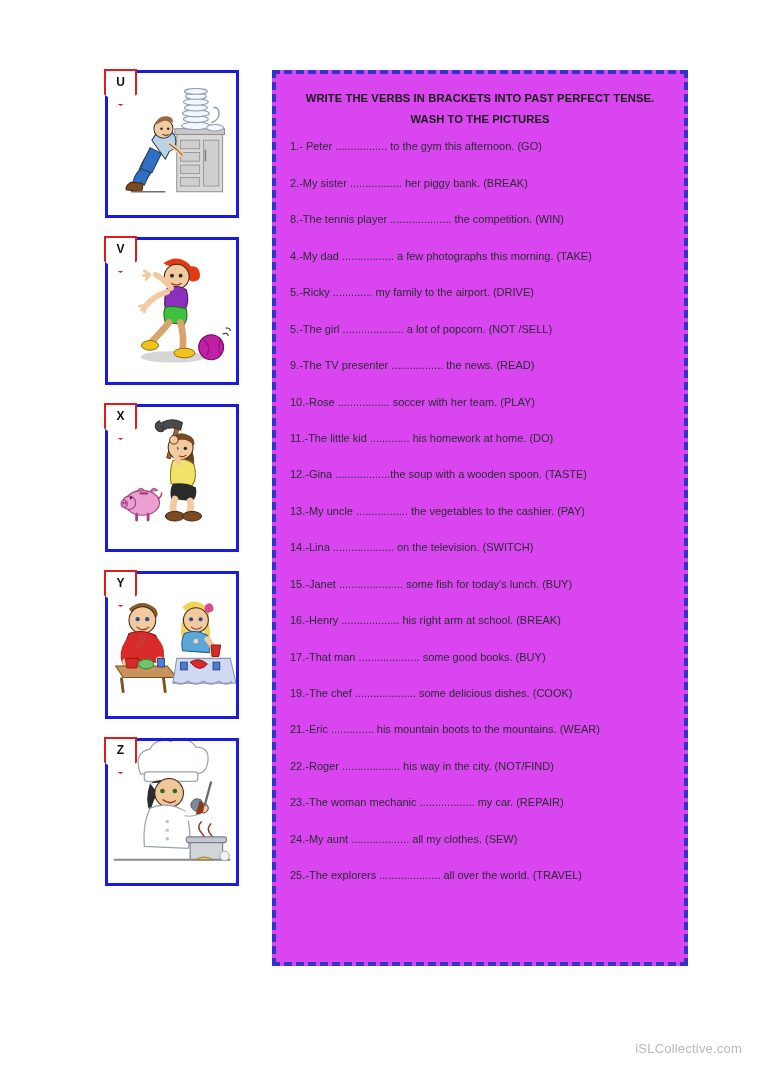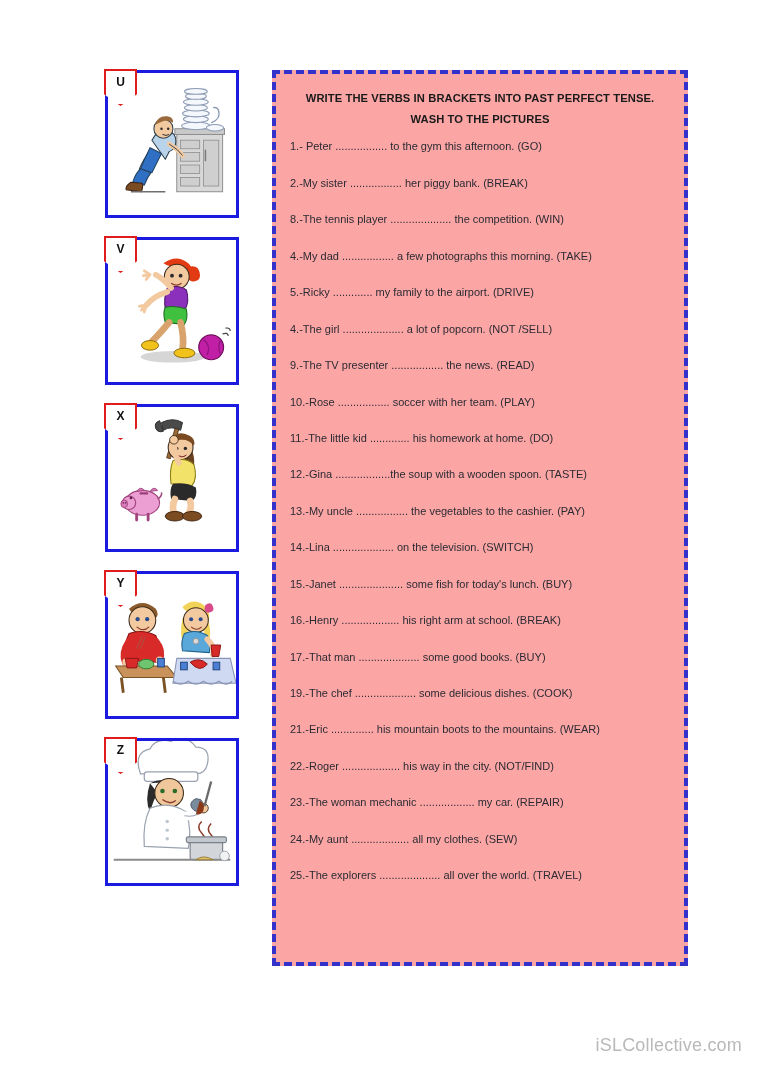--- a/index.html
+++ b/index.html
@@ -71,21 +71,21 @@
 
   
   .exercise-panel {
     position: absolute;
     left: 272px;
     top: 70px;
     width: 416px;
     height: 896px;
     border: 4px dashed #3333cc;
     box-sizing: border-box;
-    background: #fca5a5;
+    background: #d946ef;
   }
   .panel-heading {
     margin: 14px 12px 0 12px;
     text-align: center;
     font-size: 11.2px;
     font-weight: bold;
     color: #1a1a1a;
     line-height: 1.85;
     letter-spacing: 0.1px;
   }
@@ -100,21 +100,21 @@
     line-height: 1.35;
     margin-bottom: 21.6px;
     white-space: nowrap;
   }
 
   
   .watermark {
     position: absolute;
     right: 24px;
     bottom: 28px;
-    font-size: 18px;
+    font-size: 13px;
     color: #b9b9b9;
     letter-spacing: 0.2px;
     font-family: "Liberation Sans", sans-serif;
     margin-top: 24px;
   }
 </style>
 </head>
 <body>
 
 <div class="page">
@@ -354,21 +354,21 @@
       <div>WRITE THE VERBS IN BRACKETS INTO PAST PERFECT TENSE.</div>
       <div>WASH TO THE PICTURES</div>
     </div>
 
     <ol class="question-list">
       <li class="question-item">1.- Peter ................. to the gym this afternoon.  (GO)</li>
       <li class="question-item">2.-My sister ................. her piggy bank.  (BREAK)</li>
       <li class="question-item">8.-The tennis player .................... the competition. (WIN)</li>
       <li class="question-item">4.-My dad ................. a few photographs this morning. (TAKE)</li>
       <li class="question-item">5.-Ricky ............. my family to the airport.  (DRIVE)</li>
-      <li class="question-item">4.-The girl ....................  a lot of popcorn.  (NOT /SELL)</li>
+      <li class="question-item">5.-The girl ....................  a lot of popcorn.  (NOT /SELL)</li>
       <li class="question-item">9.-The TV presenter ................. the news. (READ)</li>
       <li class="question-item">10.-Rose ................. soccer with her  team.  (PLAY)</li>
       <li class="question-item">11.-The little kid ............. his homework at home. (DO)</li>
       <li class="question-item">12.-Gina ..................the soup with a wooden spoon. (TASTE)</li>
       <li class="question-item">13.-My uncle ................. the vegetables to the cashier. (PAY)</li>
       <li class="question-item">14.-Lina .................... on the television.  (SWITCH)</li>
       <li class="question-item">15.-Janet ..................... some fish for today's lunch.  (BUY)</li>
       <li class="question-item">16.-Henry ................... his right arm at school.  (BREAK)</li>
       <li class="question-item">17.-That man ....................  some good books. (BUY)</li>
       <li class="question-item">19.-The chef .................... some delicious dishes. (COOK)</li>

